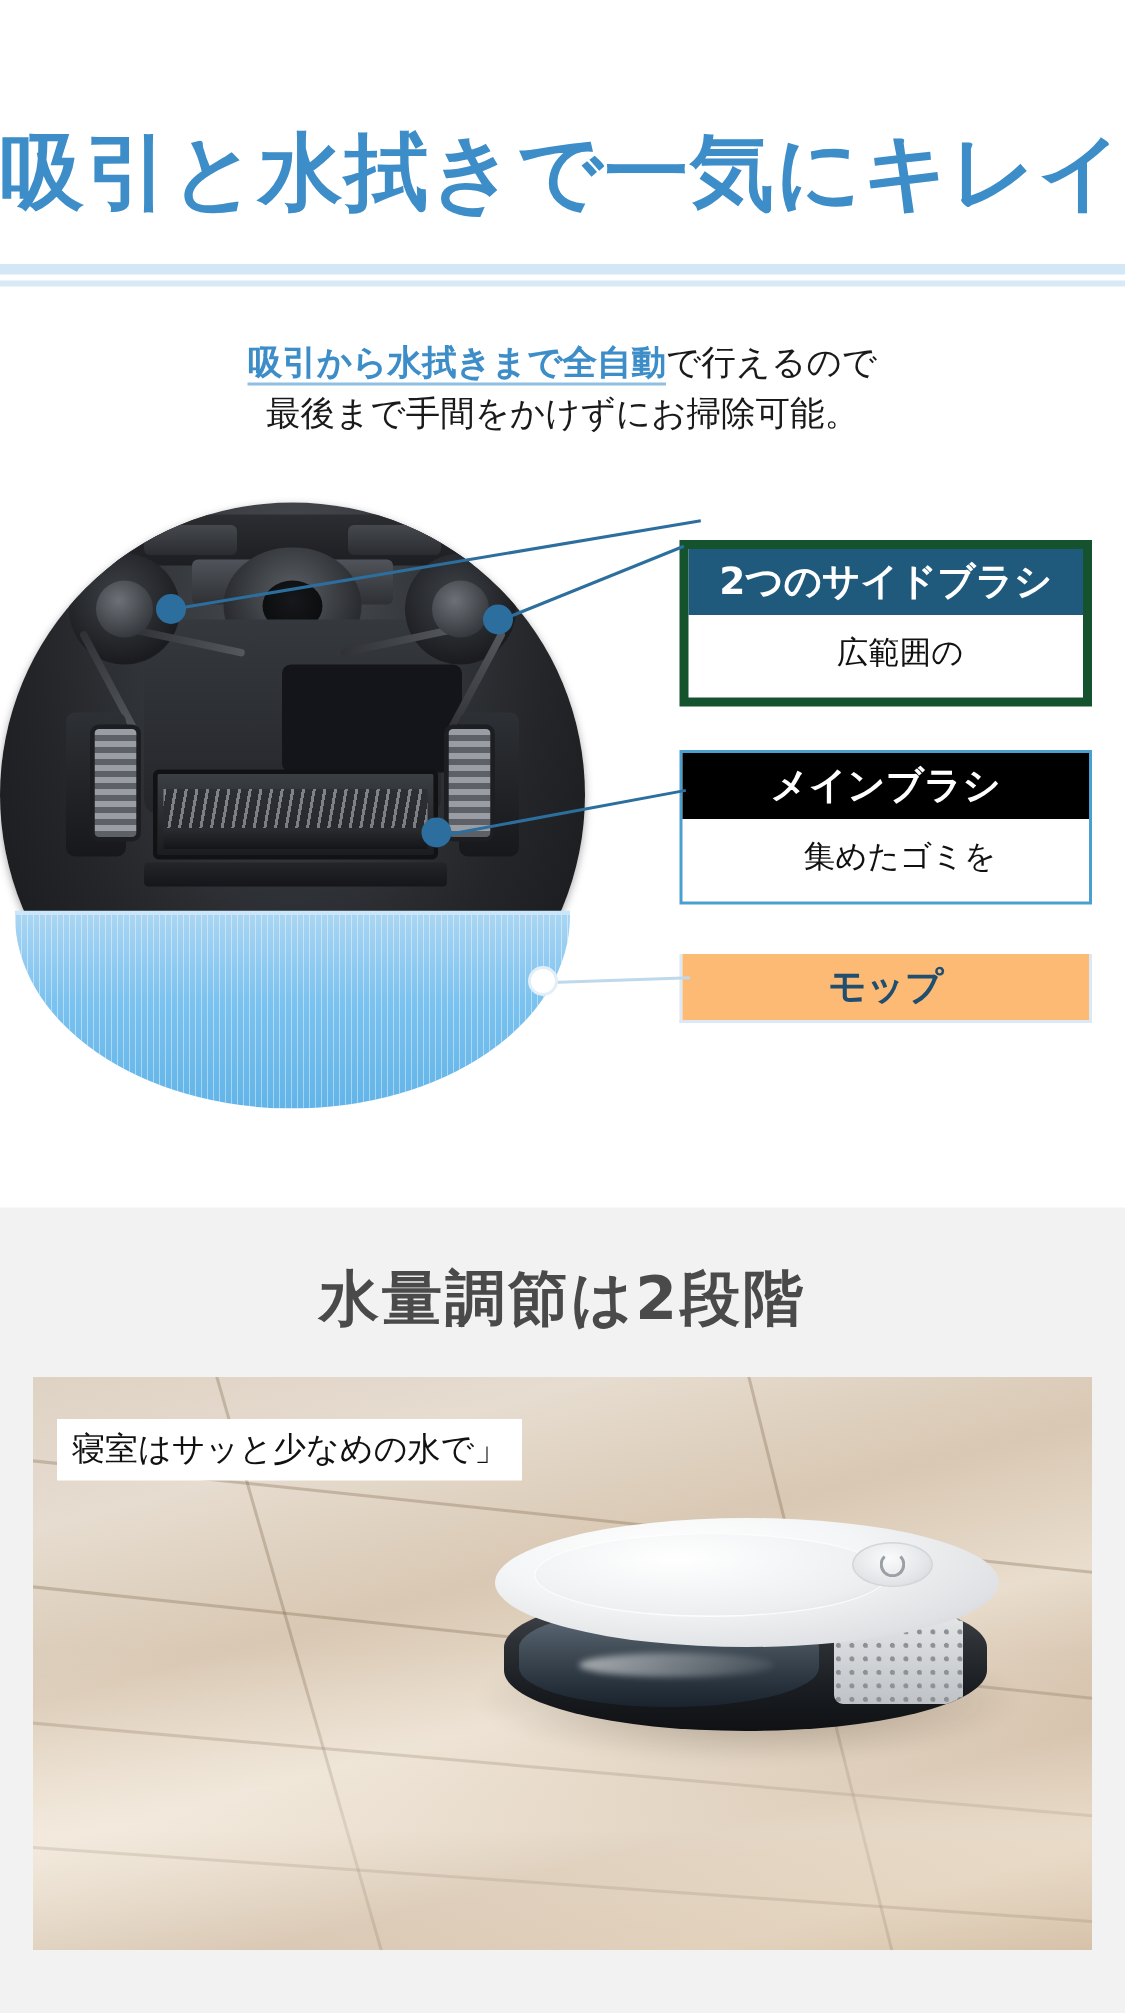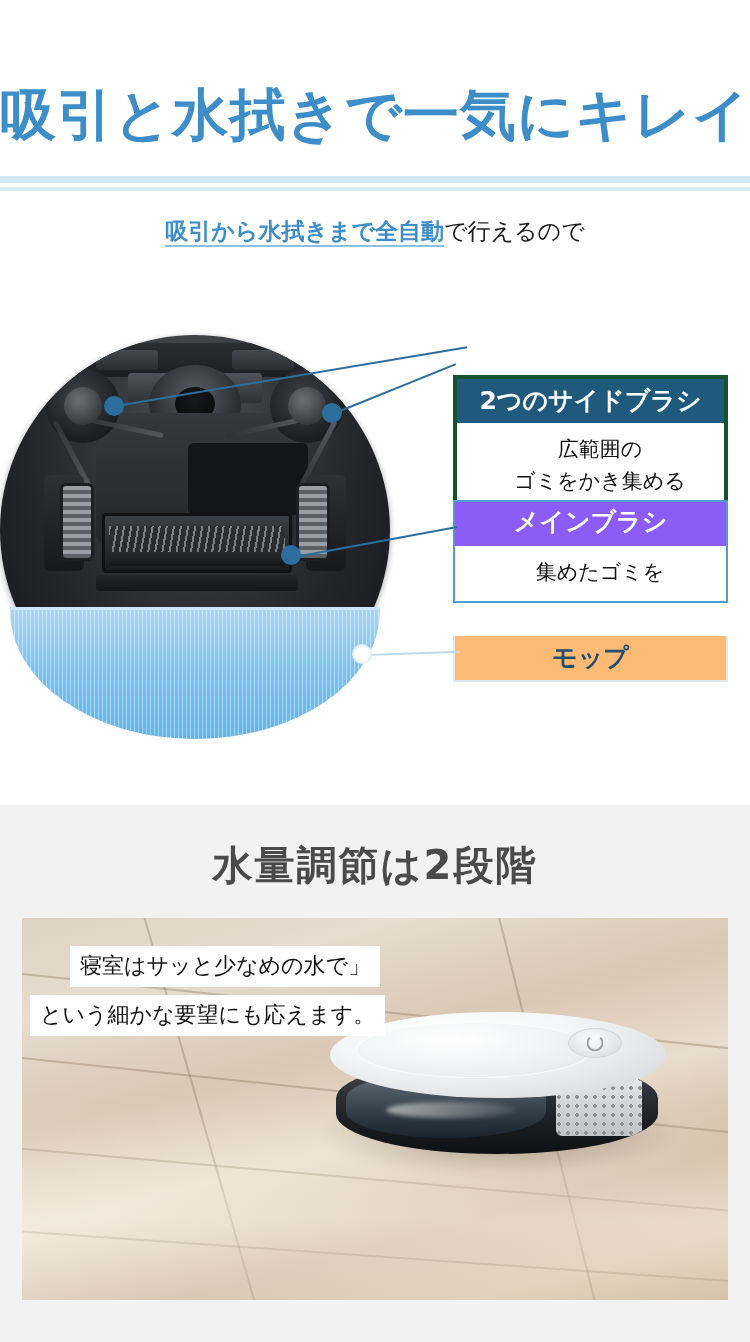--- a/index.html
+++ b/index.html
@@ -21,21 +21,21 @@
     color:#3c8dc8;
     white-space:nowrap;
     font-family:"DejaVu Sans","Liberation Sans",sans-serif;
   }
 
   .divider { position:absolute; left:0; width:750px; }
   .divider-1 { top:176px; height:7px; background:#d3e7f6; }
   .divider-2 { top:187px; height:4px; background:#d9eaf7; }
 
   .sub-wrap {
-    position:absolute; left:0; top:214px; width:750px; text-align:center;
+    position:absolute; left:0; top:224px; width:750px; text-align:center;
   }
   .sub-line { font-size:23px; line-height:34px; color:#1a1a1a; white-space:nowrap; }
   .sub-hl {
     color:#3c8dc8; font-weight:700;
     border-bottom:2px solid #8fc0e2;
     padding-bottom:1px;
   }
 
   
   .robot-wrap { position:absolute; left:-20px; top:335px; width:430px; height:420px; }
@@ -147,24 +147,24 @@
   
   .callout { position:absolute; left:453px; width:275px; background:#fff; }
   .callout .cal-head {
     text-align:center; font-weight:700; white-space:nowrap;
     font-size:25px; line-height:44px; height:44px;
     font-family:"DejaVu Sans","Liberation Sans",sans-serif;
   }
   .callout .cal-body { padding:10px 0 13px; text-align:center; }
   .callout .cal-line { font-size:21px; line-height:32px; color:#111; white-space:nowrap;padding-left:19px; }
 
-  .callout.c1 { top:375px; border:4px solid #14532d; }
+  .callout.c1 { top:360px; border:6px solid #14532d; }
   .callout.c1 .cal-head { background:#1f5a7d; color:#fff; }
   .callout.c2 { top:500px; border:2px solid #4a9fce; }
-  .callout.c2 .cal-head { background:#8b5cf6; color:#fff;font-family:Liberation Mono, monospace; }
+  .callout.c2 .cal-head { background:#000000; color:#fff; }
   .callout.c3 { top:636px; border:2px solid #dce9f4; border-top:none; }
   .callout.c3 .cal-head { background:#fdba74; color:#1f4e6e; }
 
   
   .grayband {
     position:absolute; left:0; top:805px; width:750px; height:537px;
     background:#f2f2f2;
   }
   .section2-title {
     position:absolute; left:0; top:838px; width:750px; text-align:center;
@@ -247,36 +247,37 @@
     border-top-color:transparent;
   }
 
   
   .cap-wrap { position:absolute; left:30px; top:946px; z-index:5; }
   .cap-line {
     display:block; background:#ffffff; color:#111;
     font-size:22px; line-height:30px; white-space:nowrap;
     padding:5px 10px 6px; margin-bottom:8px; width:max-content;
   }
-  .cap-line.indent { margin-left:40px; }
+  .cap-line.indent { margin-left:8px; }
 </style>
 </head>
 <body>
 
 <div class="hero">
 
   <div class="hero-title">吸引と水拭きで一気にキレイ</div>
 
   <div class="divider divider-1"></div>
   <div class="divider divider-2"></div>
 
   <div class="sub-wrap">
     <div class="sub-line">
       <span class="sub-hl">吸引から水拭きまで全自動</span><span>で行えるので</span>
     </div>
+    <div class="sub-line">最後まで手間をかけずにお掃除可能。</div>
   </div>
 
   <div class="robot-wrap">
     <div class="robot-body">
       <div class="rb-topbar"></div>
       <div class="rb-sensor-l"></div>
       <div class="rb-sensor-r"></div>
       <div class="rb-hub"></div>
       <div class="rb-plate"></div>
       <div class="rb-dark-pad"></div>
@@ -312,21 +313,20 @@
 
   <div class="dot" style="left:104px;top:396px;"></div>
   <div class="dot" style="left:322px;top:403px;"></div>
   <div class="dot" style="left:281px;top:545px;"></div>
   <div class="dot light" style="left:352px;top:644px;"></div>
 
   <div class="callout c1">
     <div class="cal-head">2つのサイドブラシ</div>
     <div class="cal-body">
       <div class="cal-line">広範囲の</div>
-      <div class="cal-line">ゴミをかき集める</div>
     </div>
   </div>
 
   <div class="callout c2">
     <div class="cal-head">メインブラシ</div>
     <div class="cal-body">
       <div class="cal-line">集めたゴミを</div>
     </div>
   </div>
 
@@ -356,14 +356,13 @@
     <div class="vac-vent"></div>
   </div>
   <div class="vac-top">
     <div class="vac-lid"></div>
     <div class="vac-btn"></div>
   </div>
 </div>
 
 <div class="cap-wrap">
   <span class="cap-line indent">寝室はサッと少なめの水で」</span>
-  <span class="cap-line">という細かな要望にも応えます。</span>
 </div>
 
 </body></html>

